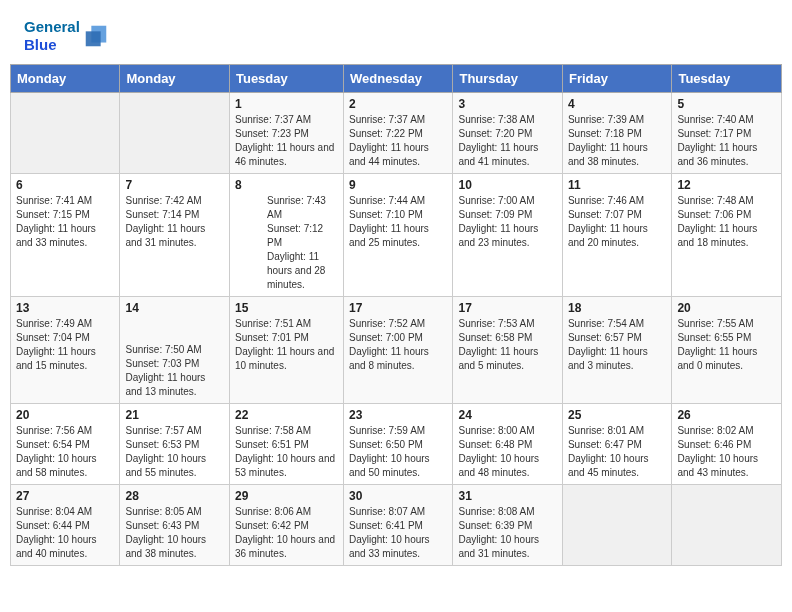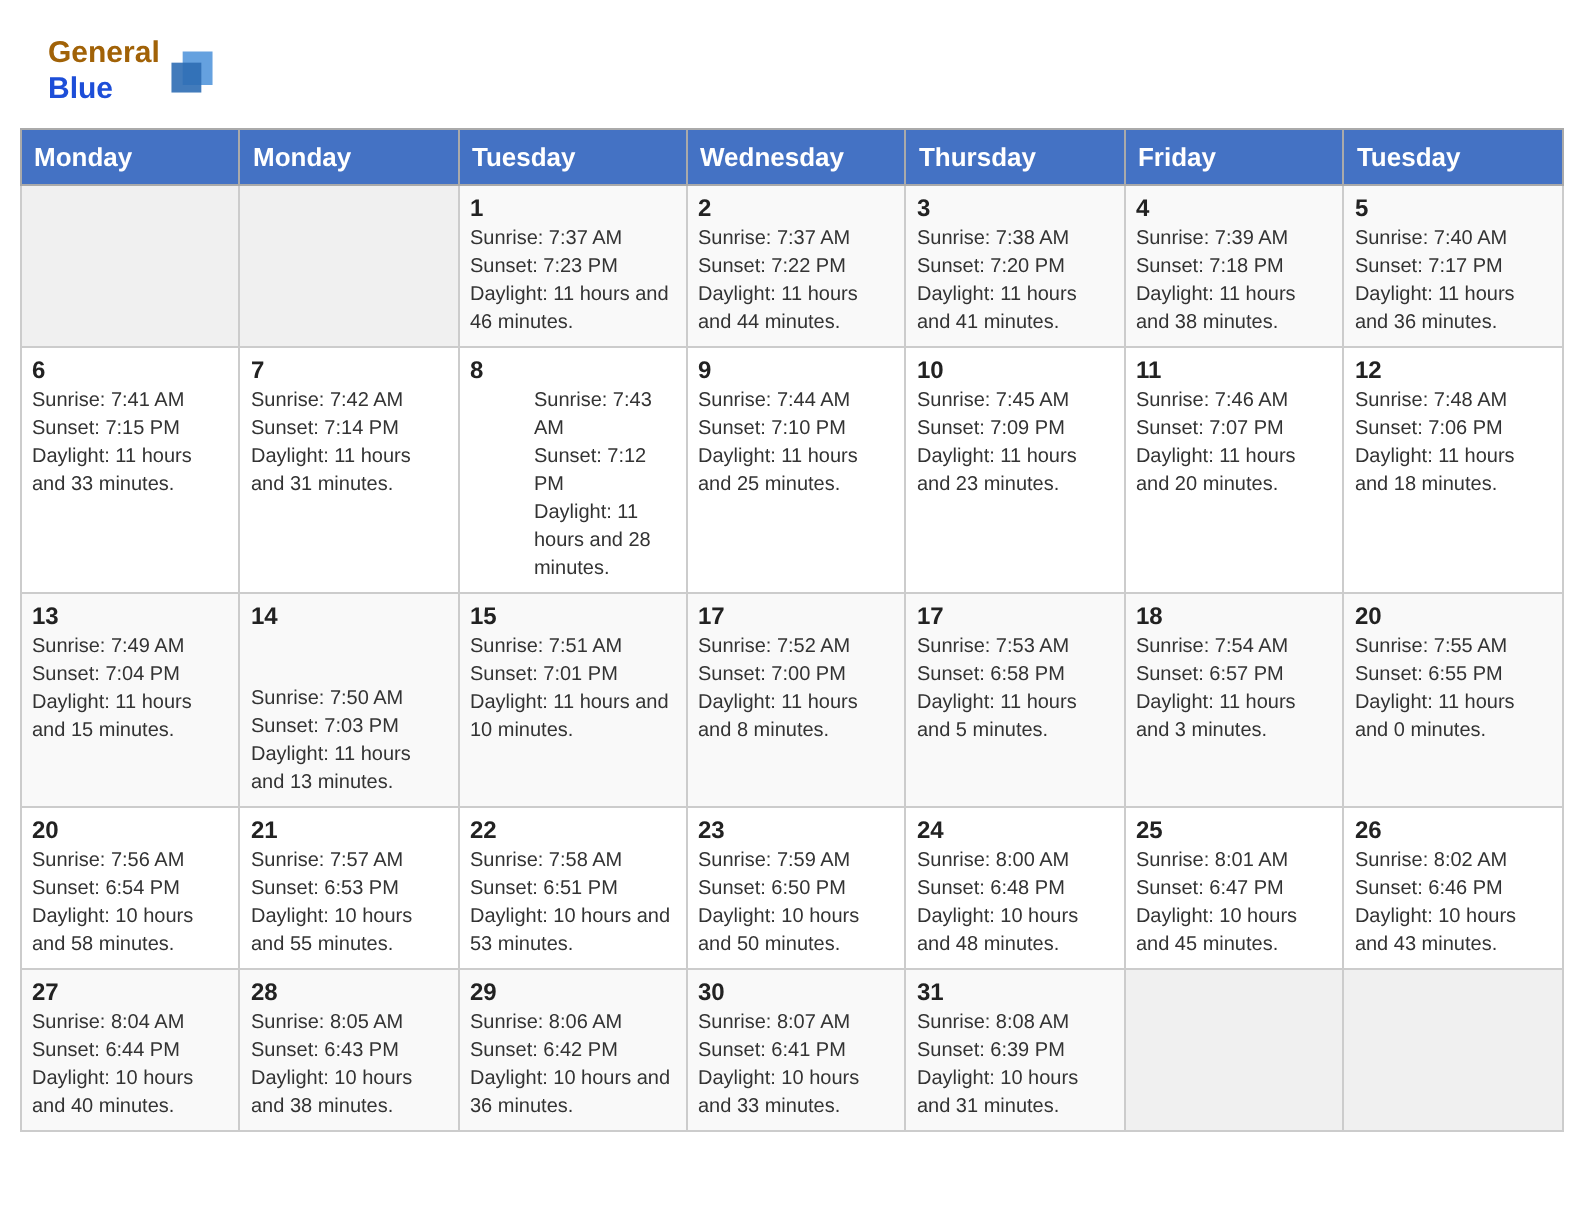--- a/index.html
+++ b/index.html
@@ -21,21 +21,21 @@
       align-items: center;
       gap: 0;
     }
     .logo-text {
       font-size: 15px;
       font-weight: bold;
       color: #333;
       line-height: 1.2;
     }
     .logo-text span {
-      color: #a16207;
+      color: #0369a1;
     }
     .logo-icon {
       width: 28px;
       height: 28px;
       margin-left: 2px;
     }
     .title-block {
       text-align: right;
     }
     .month-title {
@@ -182,21 +182,21 @@
 Daylight: 11 hours and 28 minutes.</div>
           </td>
           <td>
             <span class="day-num">9</span>
             <div class="day-info" style="white-space: pre-line;">Sunrise: 7:44 AM
 Sunset: 7:10 PM
 Daylight: 11 hours and 25 minutes.</div>
           </td>
           <td>
             <span class="day-num">10</span>
-            <div class="day-info" style="white-space: pre-line;">Sunrise: 7:45 AM
+            <div class="day-info" style="white-space: pre-line;">Sunrise: 7:00 AM
 Sunset: 7:09 PM
 Daylight: 11 hours and 23 minutes.</div>
           </td>
           <td>
             <span class="day-num">11</span>
             <div class="day-info" style="white-space: pre-line;">Sunrise: 7:46 AM
 Sunset: 7:07 PM
 Daylight: 11 hours and 20 minutes.</div>
           </td>
           <td>

